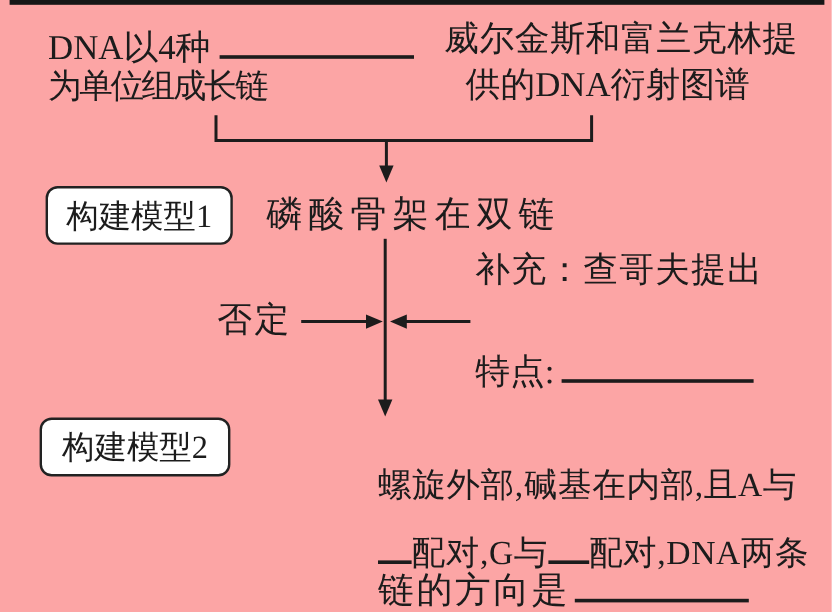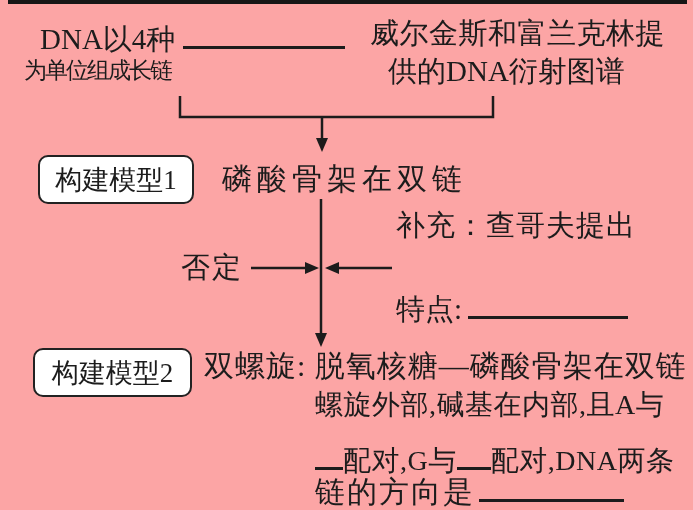--- a/index.html
+++ b/index.html
@@ -53,41 +53,40 @@
     <line x1="251" y1="268" x2="306" y2="268"></line>
     <polygon points="319,268 305,262 305,274"></polygon>
 
     <line x1="392" y1="268" x2="338" y2="268"></line>
     <polygon points="325,268 339,262 339,274"></polygon>
   </svg>
 
   <div class="t fs29" style="left:40px;top:20px;">
     <span>DNA以4种</span><span class="blank" style="width:162px;margin-left:8px;"></span>
   </div>
-  <div class="t" style="left:24px;top:58px;font-size:23px;letter-spacing:-2px;">为单位组成长链</div>
+  <div class="t" style="left:40px;top:58px;font-size:28px;letter-spacing:-2px;">为单位组成长链</div>
 
   <div class="t fs29" style="left:370px;top:18px;letter-spacing:0.5px;">威尔金斯和富兰克林提</div>
   <div class="t fs29" style="left:388px;top:56px;">供的DNA衍射图谱</div>
 
   <div class="rbox" style="left:38px;top:155px;width:152px;height:45px;">
     <span>构建模型1</span>
   </div>
   <div class="t" style="left:222px;top:162px;font-size:30px;letter-spacing:5px;">磷酸骨架在双链</div>
 
   <div class="t fs29" style="left:181px;top:252px;letter-spacing:2px;">否定</div>
 
   <div class="t fs29" style="left:396px;top:210px;letter-spacing:1px;">补充：查哥夫提出</div>
   <div class="t fs29" style="left:396px;top:290px;">
     <span>特点:</span><span class="blank" style="width:160px;margin-left:6px;"></span>
   </div>
 
   <div class="rbox" style="left:33px;top:348px;width:155px;height:45px;">
     <span>构建模型2</span>
   </div>
-  <div class="t" style="left:204px;top:349px;font-size:30px;letter-spacing:1px;">双螺旋: 脱氧核糖—磷酸骨架在双链</div>
   <div class="t" style="left:315px;top:390px;font-size:28px;letter-spacing:0.5px;">螺旋外部,碱基在内部,且A与</div>
   <div class="t" style="left:315px;top:431px;font-size:28px;letter-spacing:0.5px;margin-top:11px;">
     <span class="blank" style="width:28px;"></span><span>配对,G与</span><span class="blank" style="width:34px;"></span><span>配对,DNA两条</span>
   </div>
   <div class="t" style="left:315px;top:472px;font-size:30px;letter-spacing:2px;">
     <span>链的方向是</span><span class="blank" style="width:145px;margin-left:4px;"></span>
   </div>
 
 </div>
 

